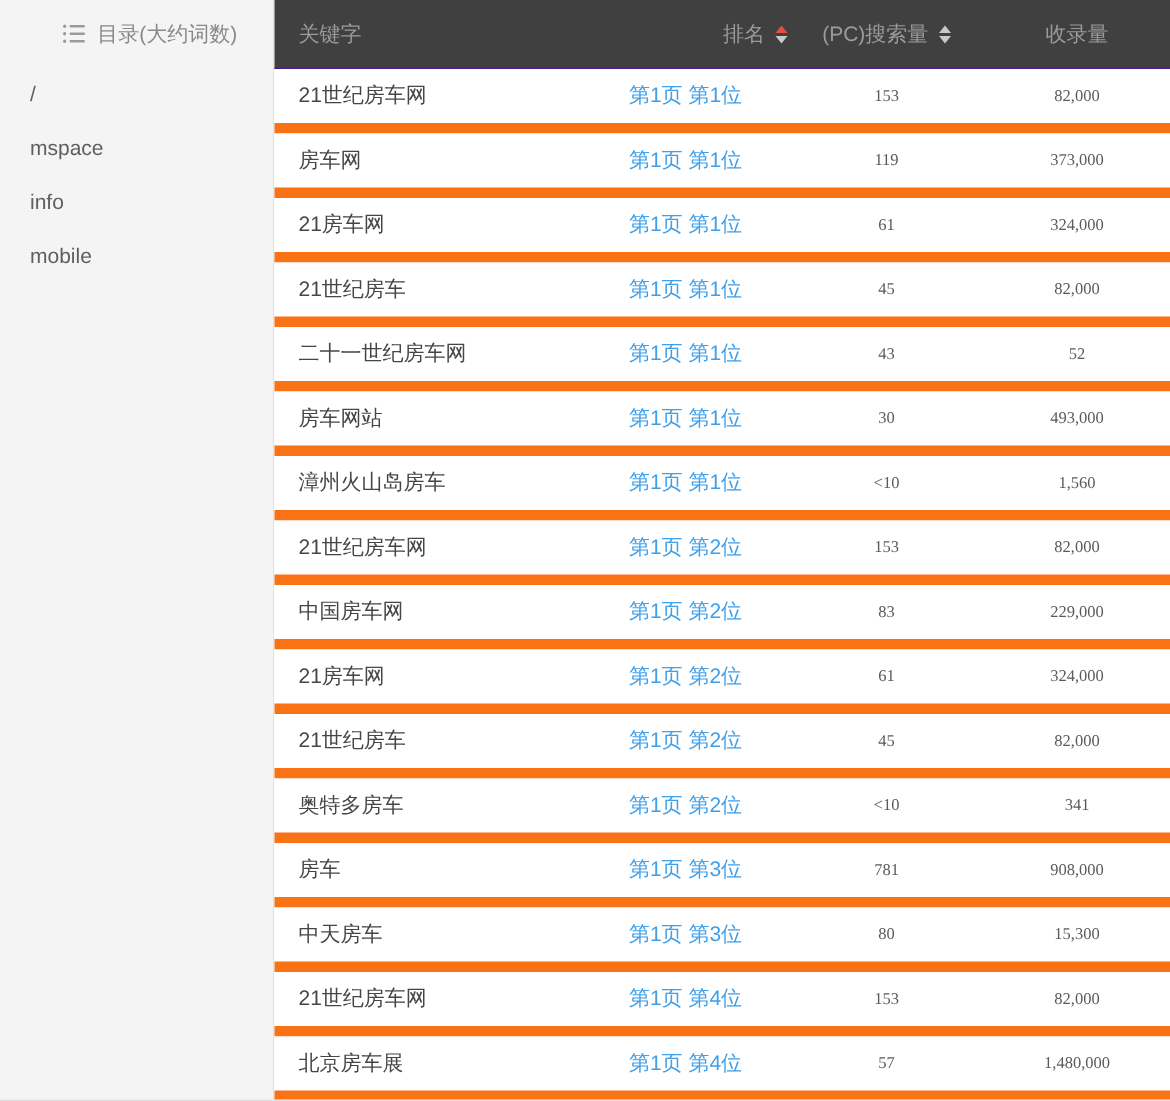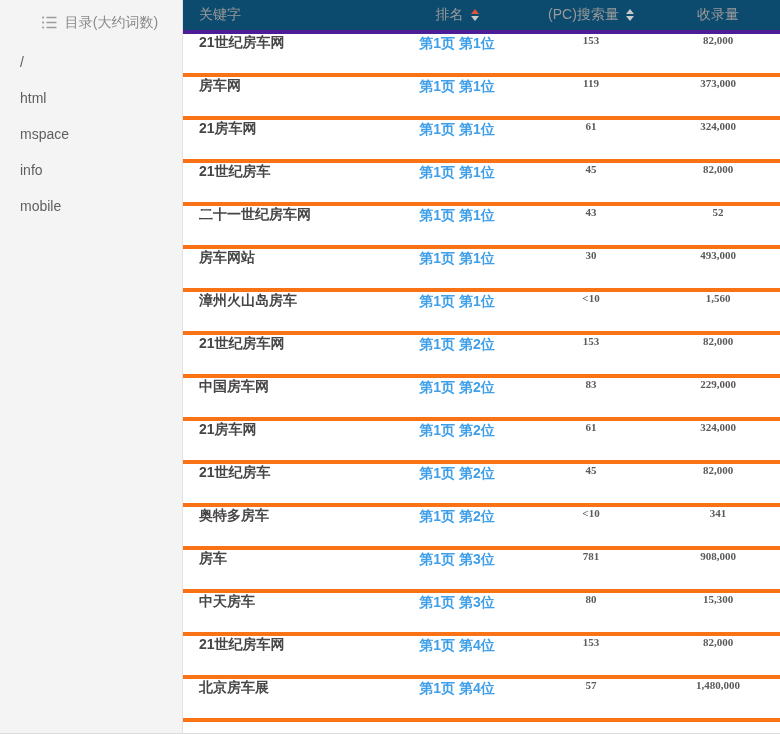--- a/index.html
+++ b/index.html
@@ -14,34 +14,34 @@
   .app{width:780px;height:734px;display:flex;background:#fff;overflow:hidden;border-bottom:1px solid #ddd;}
 
   
   .sidebar{width:183px;flex-shrink:0;background:var(--sidebar-bg);border-right:1px solid #e2e2e2;padding:13px 0 0 18px;}
   .sidebar-header{display:flex;align-items:center;gap:8px;color:#8a8a8a;font-size:14px;line-height:18px;justify-content:center;}
   .sidebar-items{margin-top:13px;}
   .sidebar-item{height:36px;display:flex;align-items:center;color:#5f5f5f;font-size:14px;padding-left:2px;cursor:pointer;}
 
   
   .content{flex:1;display:flex;flex-direction:column;background:#fff;}
-  .thead{height:34px;flex-shrink:0;background:#0c4a6e;border-bottom:4px solid #4c1d95;display:flex;align-items:center;color:#9a9a9a;font-size:14px;}
+  .thead{height:46px;flex-shrink:0;background:#404040;border-bottom:1px solid #4c1d95;display:flex;align-items:center;color:#9a9a9a;font-size:14px;}
   .th{display:flex;align-items:center;}
   .th-keyword{width:206px;padding-left:16px;}
-  .th-rank{width:136px;justify-content:center;cursor:pointer;}
+  .th-rank{width:136px;justify-content:flex-end;cursor:pointer;}
   .th-search{width:132px;justify-content:center;cursor:pointer;}
   .th-index{width:122px;justify-content:center;}
   .sort{display:inline-flex;flex-direction:column;gap:2px;margin-left:7px;}
   .sort i{display:block;width:0;height:0;border-left:4px solid transparent;border-right:4px solid transparent;}
   .sort i.up{border-bottom:5px solid var(--sort-inactive);}
   .sort i.up.active{border-bottom-color:var(--sort-active);}
   .sort i.down{border-top:5px solid var(--sort-inactive);}
 
   .tbody{flex:1;}
-  .tr{height:43px;display:flex;align-items:flex-start;border-bottom:4px solid #f97316;background:#fff;font-weight:bold;}
+  .tr{height:43px;display:flex;align-items:center;border-bottom:7px solid #f97316;background:#fff;}
   .td{display:block;}
   .td-keyword{width:206px;padding-left:16px;color:#464646;font-size:14px;}
   .td-rank{width:136px;text-align:center;}
   .rank-link{color:var(--link);text-decoration:none;font-size:14px;cursor:pointer;}
   .td-search{width:132px;text-align:center;}
   .td-index{width:122px;text-align:center;}
   .num{color:#5a5a5a;font-size:11px;font-family:"Liberation Serif","DejaVu Serif",serif;}
 </style>
 </head>
 <body>
@@ -59,21 +59,20 @@
             <circle cx="1.1" cy="1.5" r="1.1"></circle>
             <circle cx="1.1" cy="6.5" r="1.1"></circle>
             <circle cx="1.1" cy="11.5" r="1.1"></circle>
           </g>
         </svg>
       </span>
       <span>目录(大约词数)</span>
     </div>
     <nav class="sidebar-items">
       <div class="sidebar-item">/</div>
-      <div class="sidebar-item">html</div>
       <div class="sidebar-item">mspace</div>
       <div class="sidebar-item">info</div>
       <div class="sidebar-item">mobile</div>
     </nav>
   </aside>
 
   <main class="content">
     <div class="thead">
       <div class="th th-keyword">
         <span>关键字</span>

